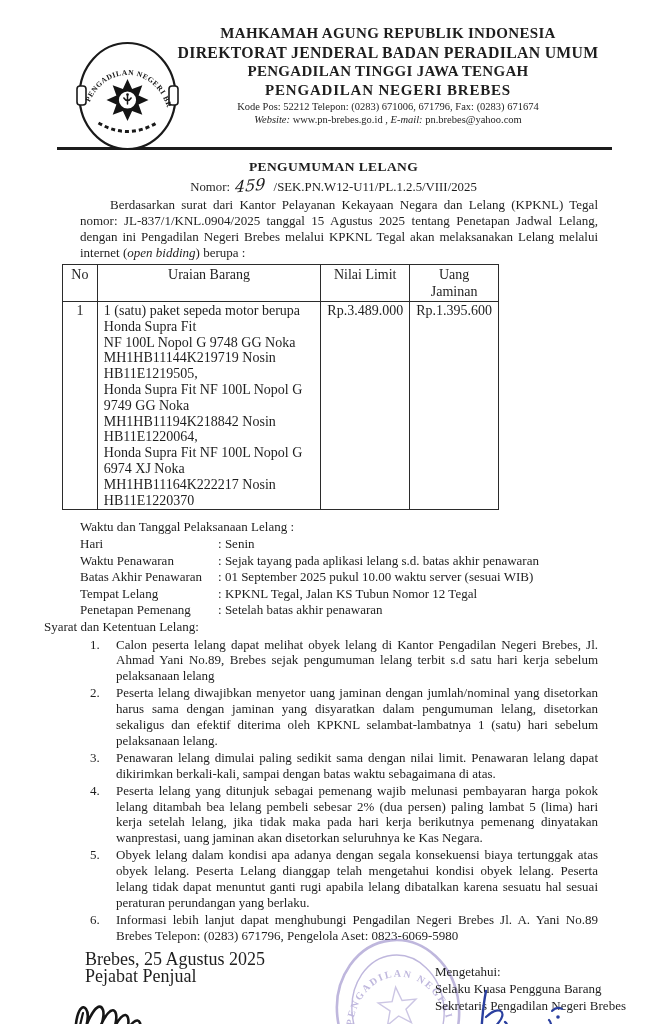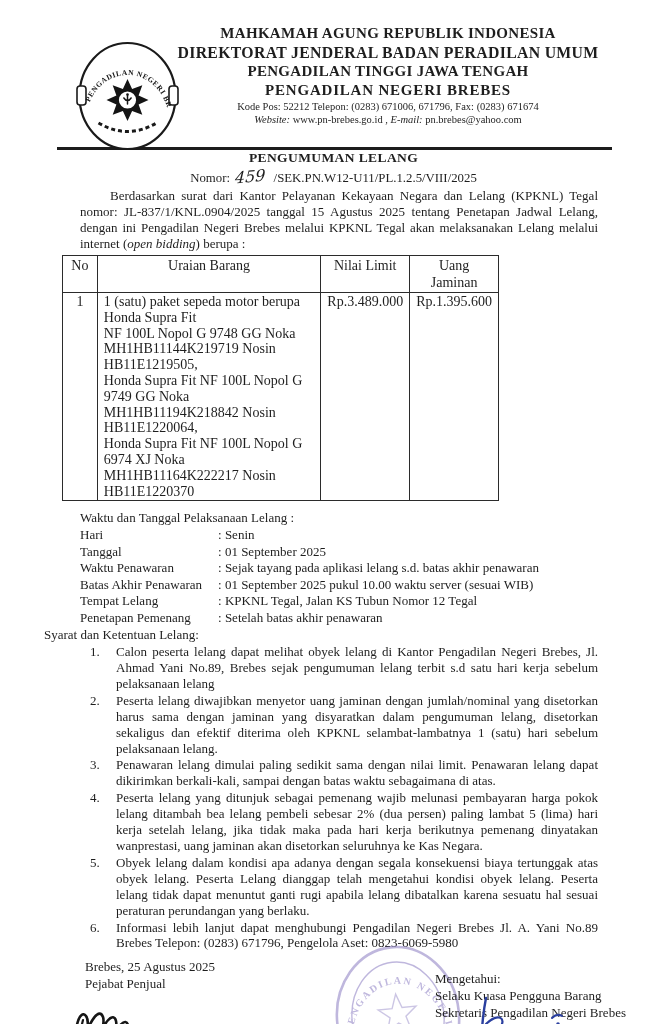--- a/index.html
+++ b/index.html
@@ -17,21 +17,21 @@
   .letterhead { position:relative; height:142px; padding-top:22px; }
   .lh-logo { position:absolute; left:75px; top:40px; width:106px; height:112px; }
   .lh-text { margin-left:158px; width:460px; text-align:center; padding-top:2px; }
   .lh-line { font-weight:bold; font-size:15px; line-height:19px; letter-spacing:0.3px; }
   .lh-line:nth-child(2) { font-size:15.8px; }
   .lh-line:nth-child(4) { letter-spacing:0.8px; }
   .lh-small { font-size:10.5px; line-height:13px; }
   .lh-small .it { font-style:italic; }
   .rule { height:3px; background:#1c1c1c; margin:5px 55px 0 57px; }
   
-  .doc-title { text-align:center; font-weight:bold; font-size:13.5px; letter-spacing:0.4px; }
+  .doc-title { text-align:center; margin-top:9px; font-weight:bold; font-size:13.5px; letter-spacing:0.4px; }
   .nomor { text-align:center; font-size:12.8px; margin-top:1px; }
   .handwritten {
     display:inline-block; font-family:"DejaVu Serif", serif; font-style:italic;
     font-size:16px; transform:rotate(-5deg) skewX(-8deg); margin:0 8px 0 5px;
   }
   
   .intro { margin:2px 69px 0 80px; text-align:justify; font-size:13px; line-height:16px; text-indent:30px; }
   .intro .it { font-style:italic; }
   
   table.lots { margin:3px 0 0 62px; width:437px; border-collapse:collapse; font-size:14px; }
@@ -45,21 +45,21 @@
   .sched-row .lbl { display:inline-block; min-width:138px; vertical-align:top; }
   .sched-row .val::before { content:": "; }
   
   .terms-heading { margin-left:44px; font-size:13px; line-height:16.6px; }
   .terms { margin:0 69px 0 90px; }
   .term { display:flex; font-size:13px; line-height:15.9px; margin-top:1px; }
   .term .num { width:26px; flex:none; }
   .term .txt { flex:1; text-align:justify; }
   
   .sig-section { position:relative; height:172px; margin-top:5px; }
-  .sig-left-head { position:absolute; left:85px; top:2px; font-size:13px; line-height:17px; }
+  .sig-left-head { position:absolute; left:85px; top:2px; font-size:18px; line-height:17px; }
   .sig-left-name { position:absolute; left:78px; top:102px; font-size:13px; line-height:17px; }
   .sig-right-head { position:absolute; left:435px; top:14px; font-size:13px; line-height:17px; }
   .sig-right-name { position:absolute; left:430px; top:102px; font-size:10px; line-height:17px;text-align:right; }
   .black-signature { position:absolute; left:66px; top:34px; width:235px; height:100px; }
   .stamp { position:absolute; left:328px; top:-14px; width:140px; height:150px; transform:rotate(-6deg); opacity:0.55; }
   .blue-signature { position:absolute; left:452px; top:38px; width:120px; height:140px; }
 </style>
 </head>
 <body>
 
@@ -125,21 +125,20 @@
 MH1HB11164K222217 Nosin HB11E1220370</td>
         <td class="money">Rp.3.489.000</td>
         <td class="money">Rp.1.395.600</td>
       </tr>
     </tbody>
   </table>
 
   <div class="schedule">
     <div>Waktu dan Tanggal Pelaksanaan Lelang :</div>
     <div class="sched-row"><span class="lbl">Hari</span><span class="val">Senin</span></div>
-    <div class="sched-row"><span class="lbl">Tanggal</span><span class="val">01 September 2025</span></div>
     <div class="sched-row"><span class="lbl">Waktu Penawaran</span><span class="val">Sejak tayang pada aplikasi lelang s.d. batas akhir penawaran</span></div>
     <div class="sched-row"><span class="lbl">Batas Akhir Penawaran</span><span class="val">01 September 2025 pukul 10.00 waktu server (sesuai WIB)</span></div>
     <div class="sched-row"><span class="lbl">Tempat Lelang</span><span class="val">KPKNL Tegal, Jalan KS Tubun Nomor 12 Tegal</span></div>
     <div class="sched-row"><span class="lbl">Penetapan Pemenang</span><span class="val">Setelah batas akhir penawaran</span></div>
   </div>
 
   <div class="terms-heading">Syarat dan Ketentuan Lelang:</div>
   <div class="terms">
     <div class="term">
         <span class="num">1.</span>

